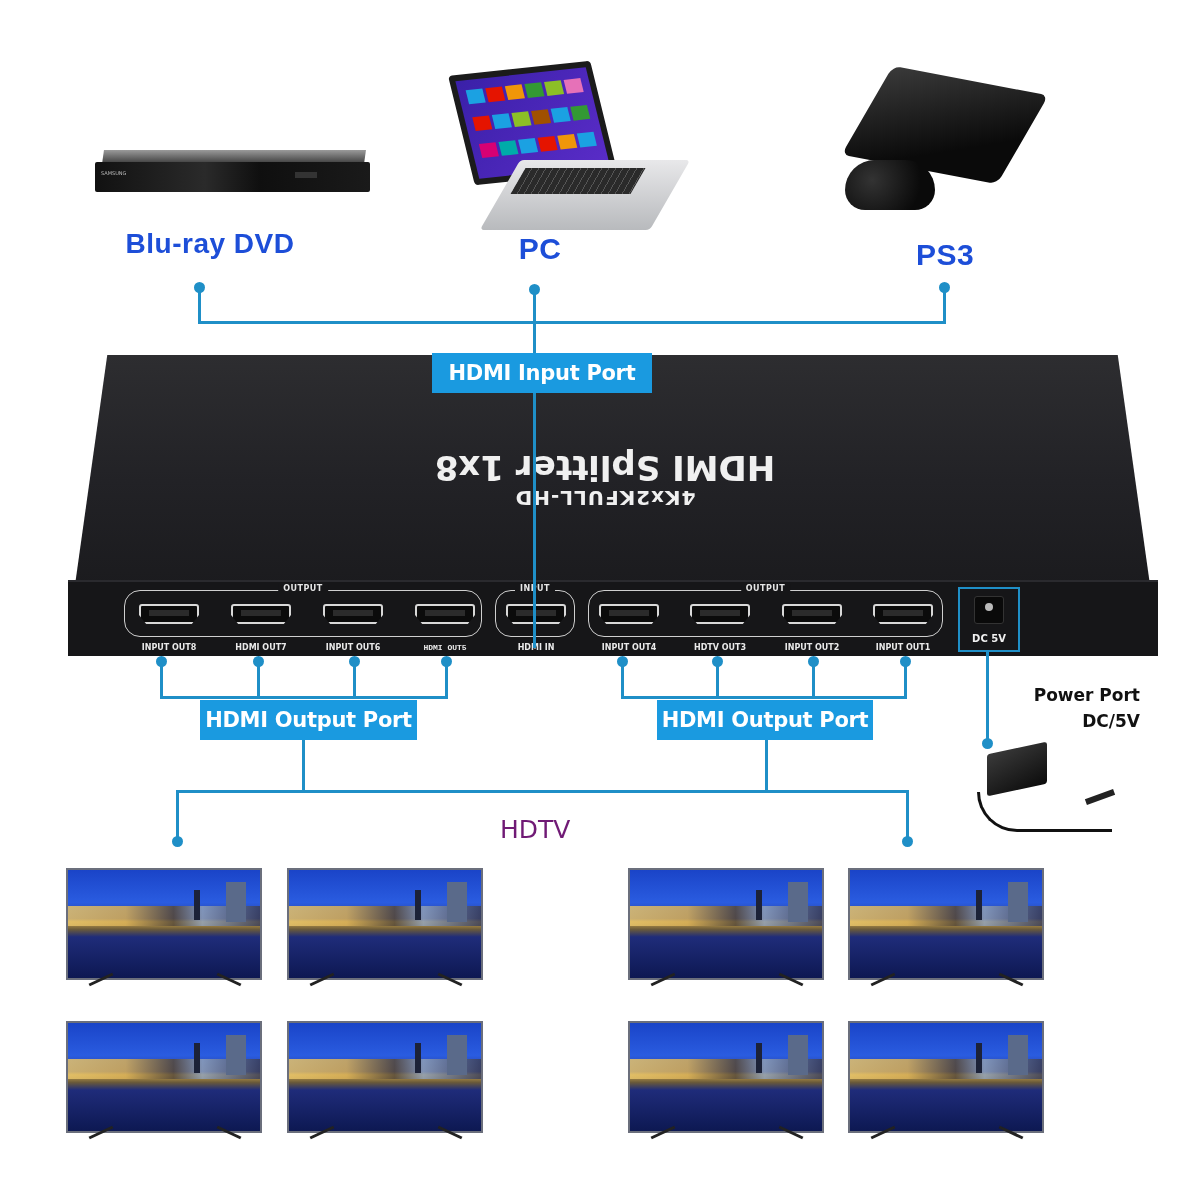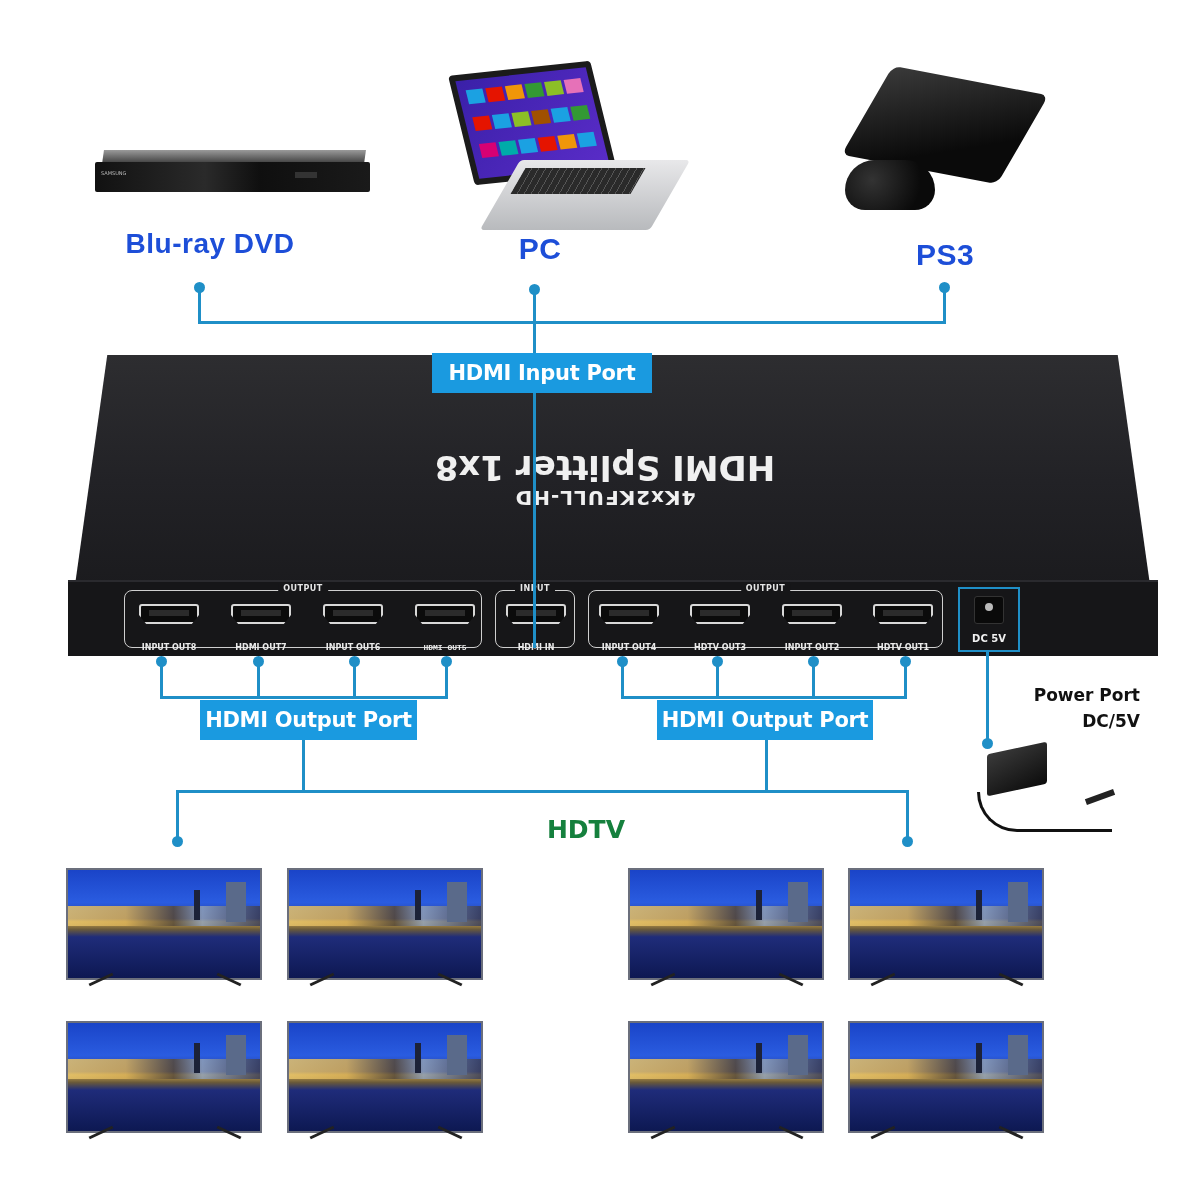--- a/index.html
+++ b/index.html
@@ -17,38 +17,38 @@
 
   
   .device-top { position: absolute; left: 75px; top: 355px; width: 1075px; height: 230px;
     background: linear-gradient(180deg, #2d2d30 0%, #222226 55%, #1b1b1e 100%);
     clip-path: polygon(3% 0, 97% 0, 100% 100%, 0 100%); }
   .device-front { position: absolute; left: 68px; top: 580px; width: 1090px; height: 76px; background: #161618; border-top: 2px solid #2a2a2e; }
   .device-title { position: absolute; left: 400px; top: 450px; width: 410px; transform: rotate(180deg); text-align: center; color: #f0f0f0; font-weight: bold; }
   .device-title .t1 { font-size: 34px; display: block; line-height: 36px; font-family: "DejaVu Sans", sans-serif; }
   .device-title .t2 { font-size: 20px; display: block; line-height: 24px; letter-spacing: 1px; font-family: "DejaVu Sans", sans-serif; }
 
-  .port-group { position: absolute; border: 1.5px solid #cfcfcf; border-radius: 8px; top: 590px; height: 58px; }
+  .port-group { position: absolute; border: 1.5px solid #cfcfcf; border-radius: 16px; top: 590px; height: 47px; }
   .group-label { position: absolute; top: -7px; left: 50%; transform: translateX(-50%); background: #161618; color: #e6e6e6; font-size: 8px; font-weight: bold; padding: 0 5px; letter-spacing: 0.5px; white-space: nowrap; }
   .hdmi-port { position: absolute; top: 13px; width: 60px; height: 20px; }
   .hdmi-port .shape { width: 60px; height: 20px; border: 2px solid #d8d8d8; background: #0b0b0b;
     clip-path: polygon(0 0, 100% 0, 100% 55%, 88% 100%, 12% 100%, 0 55%); border-radius: 3px; }
   .hdmi-port .pins { position: absolute; left: 10px; right: 10px; top: 6px; height: 6px; background: #2b2b2b; }
   .port-label { position: absolute; top: 39px; width: 80px; margin-left: -10px; text-align: center; color: #eaeaea; font-size: 8px; font-weight: bold; white-space: nowrap; }
 
   .dc-box { position: absolute; left: 958px; top: 587px; width: 62px; height: 65px; border: 2px solid #1f8fc7; }
   .dc-jack { position: absolute; left: 14px; top: 7px; width: 30px; height: 28px; background: #0a0a0a; border: 1px solid #333; border-radius: 3px; }
   .dc-jack::after { content: ""; position: absolute; left: 10px; top: 6px; width: 8px; height: 8px; border-radius: 50%; background: #bbb; }
   .dc-label { position: absolute; left: 0; right: 0; top: 44px; text-align: center; color: #f0f0f0; font-size: 10px; font-weight: bold; }
 
   
   .power-label { position: absolute; left: 1000px; top: 682px; width: 140px; text-align: right; font-weight: bold; font-size: 17px; line-height: 26px; color: #111; }
 
   
-  .hdtv-label { position: absolute; left: 500px; top: 815px; width: 125px; text-align: right; font-weight: bold; font-size: 25px; color: #15803d; }
+  .hdtv-label { position: absolute; left: 500px; top: 815px; width: 125px; text-align: left; font-weight: normal; font-size: 25px; color: #701a75; }
 
   
   .tv { position: absolute; width: 196px; height: 120px; }
   .tv .screen { position: absolute; left: 0; top: 0; width: 196px; height: 112px; border: 2px solid #6b6f7c;
     background:
       linear-gradient(180deg, transparent 0%, transparent 52%, rgba(255,190,80,0.0) 52%),
       linear-gradient(180deg, #1a44c8 0%, #2a5ce0 30%, #2b3f9a 45%, #c8a24a 48%, #6a5a3a 55%, #1f2c7a 62%, #0d1852 100%); }
   .tv .city { position: absolute; left: 2px; right: 2px; top: 38px; height: 20px;
     background: linear-gradient(90deg, #e6c36a 0%, #d8b058 30%, #574a3a 55%, #8fa0b8 70%, #3a3e58 100%); opacity: 0.85; }
   .tv .bldg { position: absolute; background: #1c2238; }
@@ -183,21 +183,21 @@
       <span class="port-label">HDTV OUT3</span>
     </div>
   <div class="hdmi-port" style="left:193px;">
       <div class="shape"></div>
       <div class="pins"></div>
       <span class="port-label">INPUT OUT2</span>
     </div>
   <div class="hdmi-port" style="left:284px;">
       <div class="shape"></div>
       <div class="pins"></div>
-      <span class="port-label">HDTV OUT1</span>
+      <span class="port-label">INPUT OUT1</span>
     </div>
 </div>
 
 <div class="dc-box">
   <div class="dc-jack"></div>
   <div class="dc-label">DC 5V</div>
 </div>
 
 <div class="line" style="left:533px; top:288px; width:3px; height:360px;"></div>
 <div class="port-tag" style="left:432px; top:305px; width:220px;margin-top:48px;">HDMI Input Port</div>

